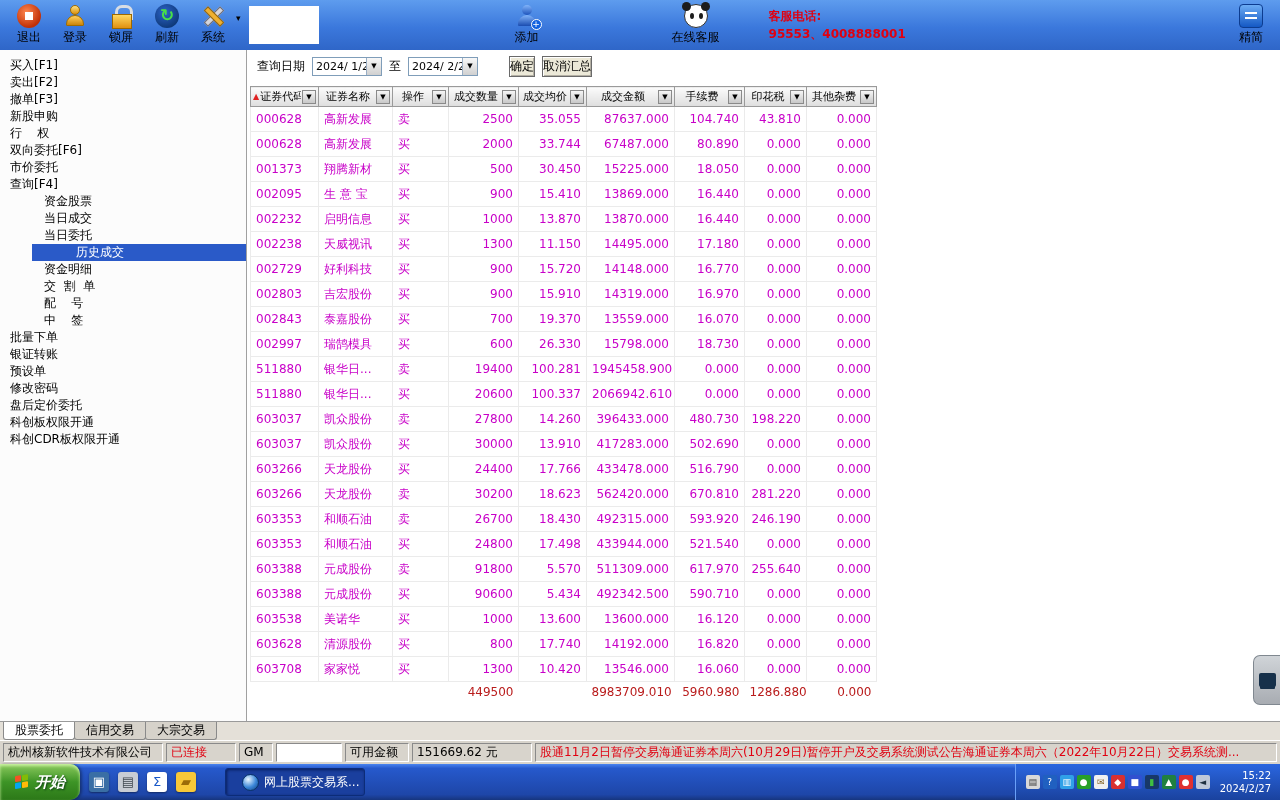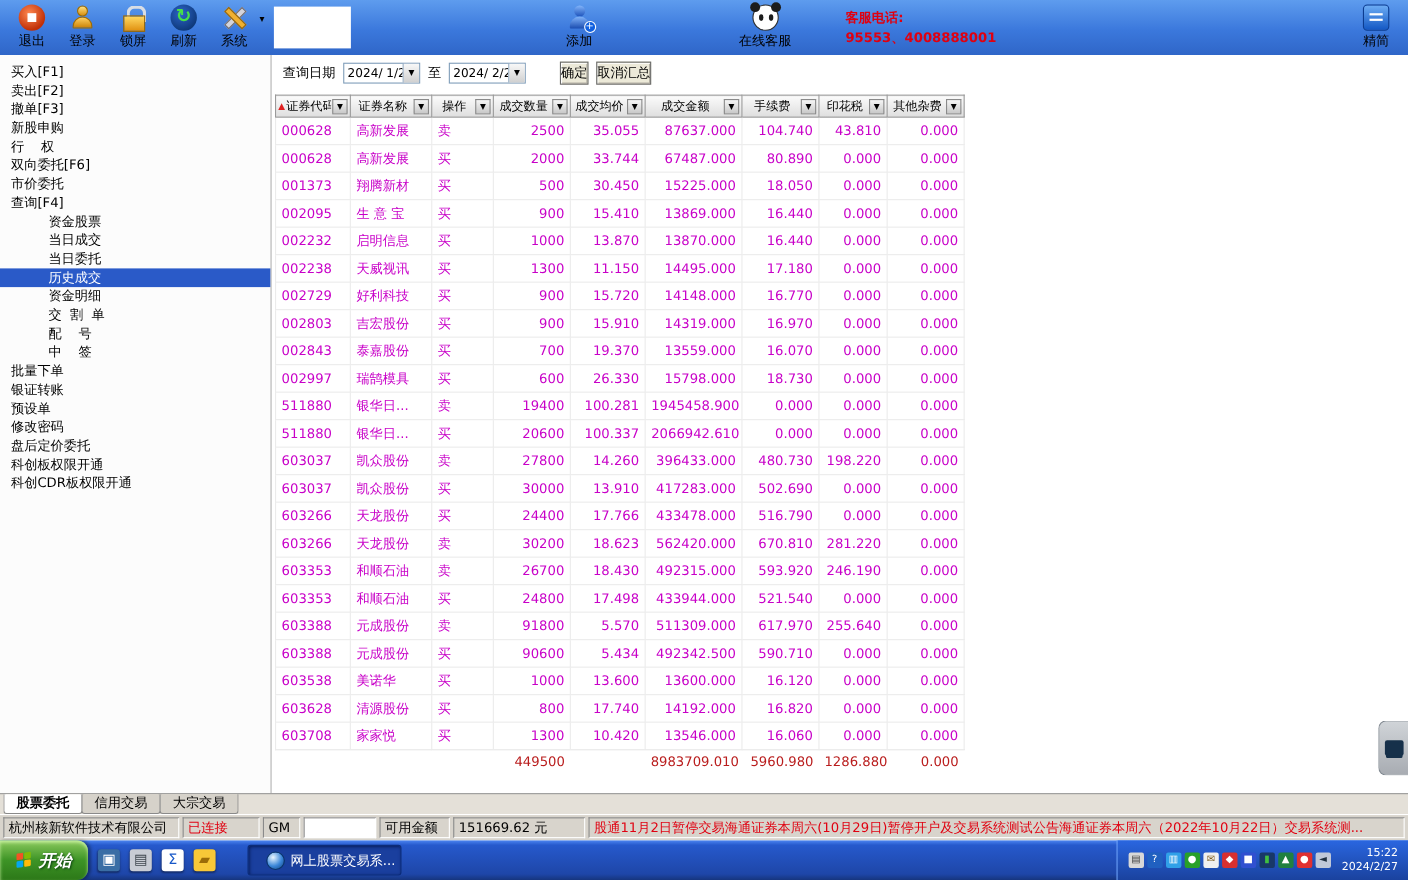--- a/index.html
+++ b/index.html
@@ -45,21 +45,21 @@
   .hotline { color:#e00010; font-weight:bold; font-size:12px; line-height:1.5; white-space:nowrap; }
   .ic-compact { background:linear-gradient(#6cacf4,#1458c4); border-radius:4px; border:1px solid #0c3c90; }
   .ic-compact::after { content:""; position:absolute; left:5px; top:7px; width:12px; height:2px; background:#fff; box-shadow:0 5px 0 #fff; }
   .flex-sp { flex:1; }
 
   
   .body { flex:1; min-height:0; display:flex; background:#fff; }
   .sidebar { width:247px; flex:none; background:#fcfcfc; border-right:1px solid #a0a0a0; padding-top:7px; overflow:hidden; }
   .menu-item { height:17px; line-height:17px; padding-left:10px; white-space:pre; cursor:pointer; font-size:12px; }
   .menu-item.indent { padding-left:44px; }
-  .menu-item.selected { background:#2a5ac8; color:#fff; }
+  .menu-item.selected { background:#2a5ac8; color:#fff;margin-left:32px; }
   .main { flex:1; min-width:0; display:flex; flex-direction:column; background:#fff; }
 
   .querybar { height:32px; flex:none; display:flex; align-items:center; gap:7px; padding-left:10px; }
   .q-label { font-size:12px; white-space:nowrap; }
   .combo { width:70px; height:19px; border:1px solid #7f9db9; background:#fff; display:flex; align-items:center; cursor:pointer; }
   .combo .val { flex:1; padding-left:3px; font-size:11px; white-space:nowrap; overflow:hidden; }
   .combo .drop { width:15px; align-self:stretch; background:linear-gradient(#f8f8f8,#d0d0d0); border-left:1px solid #9aaec4; font-size:7px; display:flex; align-items:center; justify-content:center; }
   .push-btn { height:21px; padding:0 0; background:#ece9d8; border:1px solid #6a6a6a; box-shadow:inset 1px 1px 0 #fff, inset -1px -1px 0 #b4b0a4; font-size:12px; cursor:pointer; white-space:nowrap; }
   .push-btn.first { margin-left:24px; }
 
@@ -71,21 +71,21 @@
   .th-label { flex:1; text-align:center; font-size:11px; white-space:nowrap; overflow:hidden; }
   .filter-btn { width:14px; height:14px; flex:none; background:linear-gradient(#f6f6f6,#c8c8c8); border:1px solid #8a8a8a; font-size:7px; line-height:12px; text-align:center; cursor:pointer; }
   .grid td { height:25px; border:1px solid #ebebeb; color:#c800c8; font-size:12px; padding:0 5px; white-space:nowrap; overflow:hidden; }
   .grid td.l { text-align:left; }
   .grid td.r { text-align:right; }
   .grid tfoot td { color:#b91c1c; border:none; height:20px; }
 
   
   .tabsrow { height:19px; flex:none; background:#e4e0d8; border-top:1px solid #9a9a9a; display:flex; padding-left:3px; }
   .tab { height:18px; line-height:16px; padding:0 11px; border:1px solid #8a8a8a; border-top:none; background:#d6d2ca; margin-right:-1px; font-size:12px; border-radius:0 0 3px 3px; cursor:pointer; }
-  .tab.active { background:#fff; font-weight:bold; }
+  .tab.active { background:#fff; font-weight:normal; }
 
   
   .statusbar { height:24px; flex:none; background:#d8d4cc; border-top:1px solid #fff; display:flex; align-items:center; gap:3px; padding:0 3px; }
   .status-cell { height:19px; line-height:17px; border:1px solid; border-color:#8a8a8a #ffffff #ffffff #8a8a8a; padding:0 4px; white-space:nowrap; overflow:hidden; font-size:12px; }
   .red { color:#e00010; }
   .status-input { width:66px; background:#fff; }
   .news { flex:1; }
 
   
   .taskbar { height:36px; flex:none; background:linear-gradient(180deg,#4a84f0 0%,#2659cc 12%,#1e46a8 85%,#16357e 100%); display:flex; align-items:center; }

